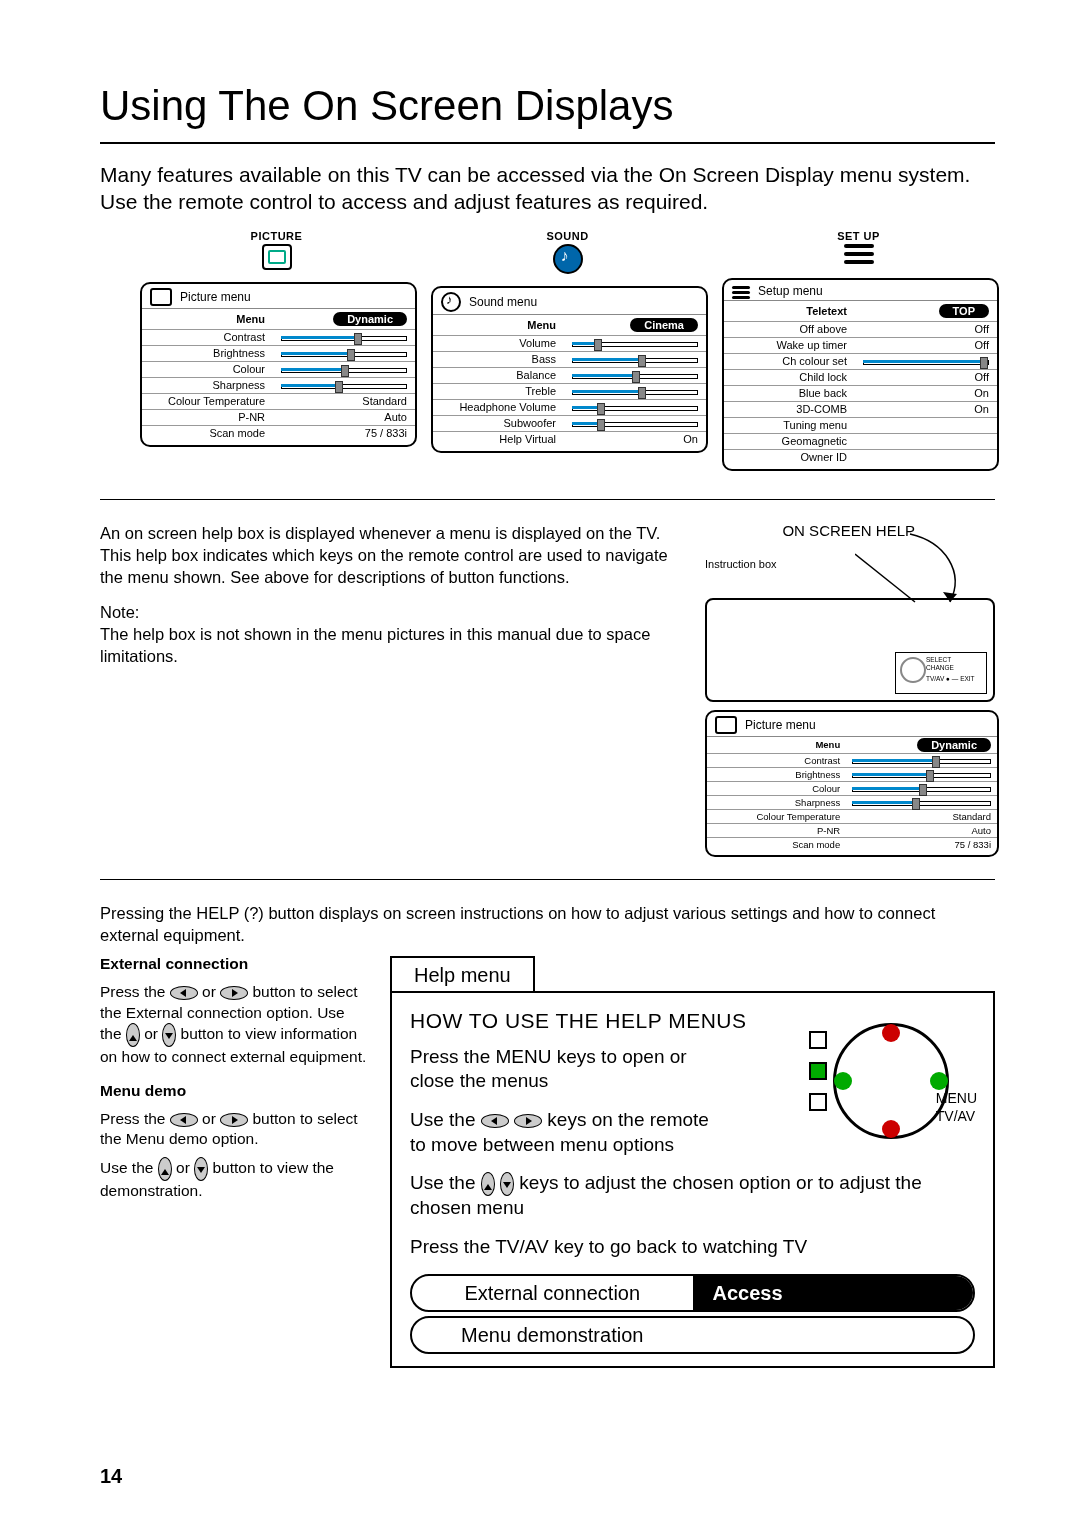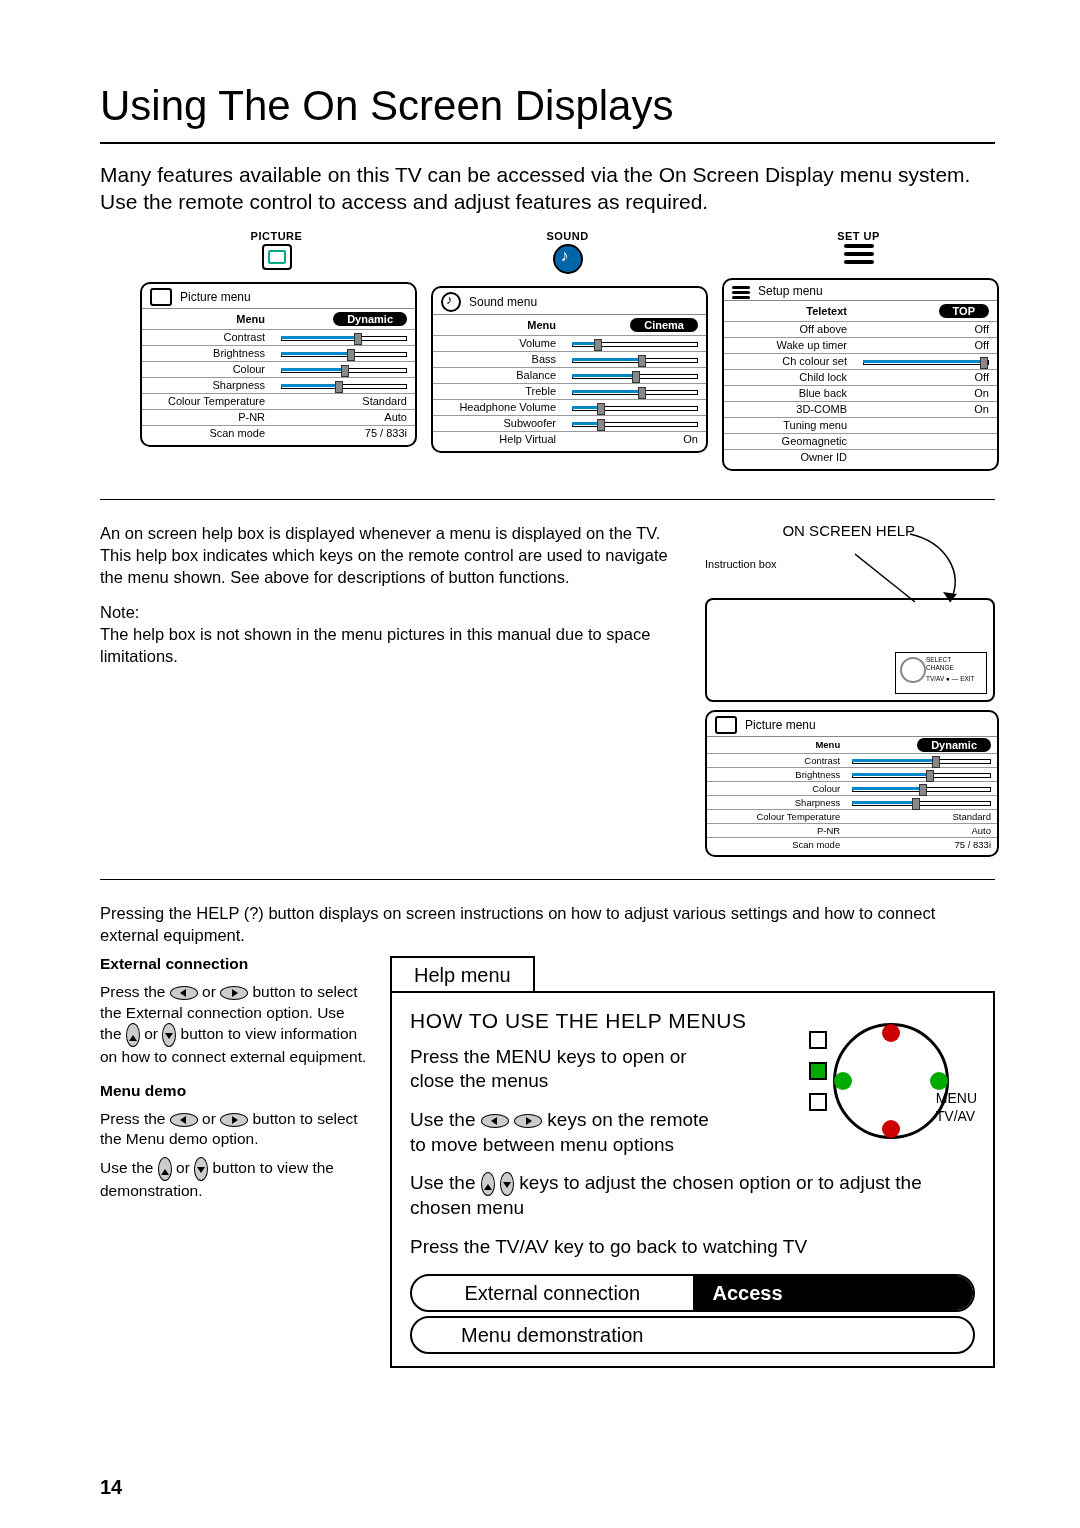--- a/index.html
+++ b/index.html
@@ -196,21 +196,21 @@
   .hm-rows{margin-top:6px;}
   .hm-bar{
     display:flex;border:2px solid #000;border-radius:22px;
     overflow:hidden;margin-top:4px;font-size:20px;
   }
   .hm-bar .cell-l{flex:1;padding:4px 20px;text-align:center;}
   .hm-bar .cell-r{flex:1;padding:4px 20px;text-align:left;}
   .hm-bar .dark{background:#000;color:#fff;font-weight:bold;}
 
   .page-num{
-    position:absolute;left:100px;bottom:29px;font-size:20px;font-weight:bold;
+    position:absolute;left:100px;bottom:40px;font-size:20px;font-weight:bold;
   }
 
   .arrow-svg{position:absolute;}
 </style>
 </head>
 <body>
 
 <h1>Using The On Screen Displays</h1>
 <hr class="hr1">
 

